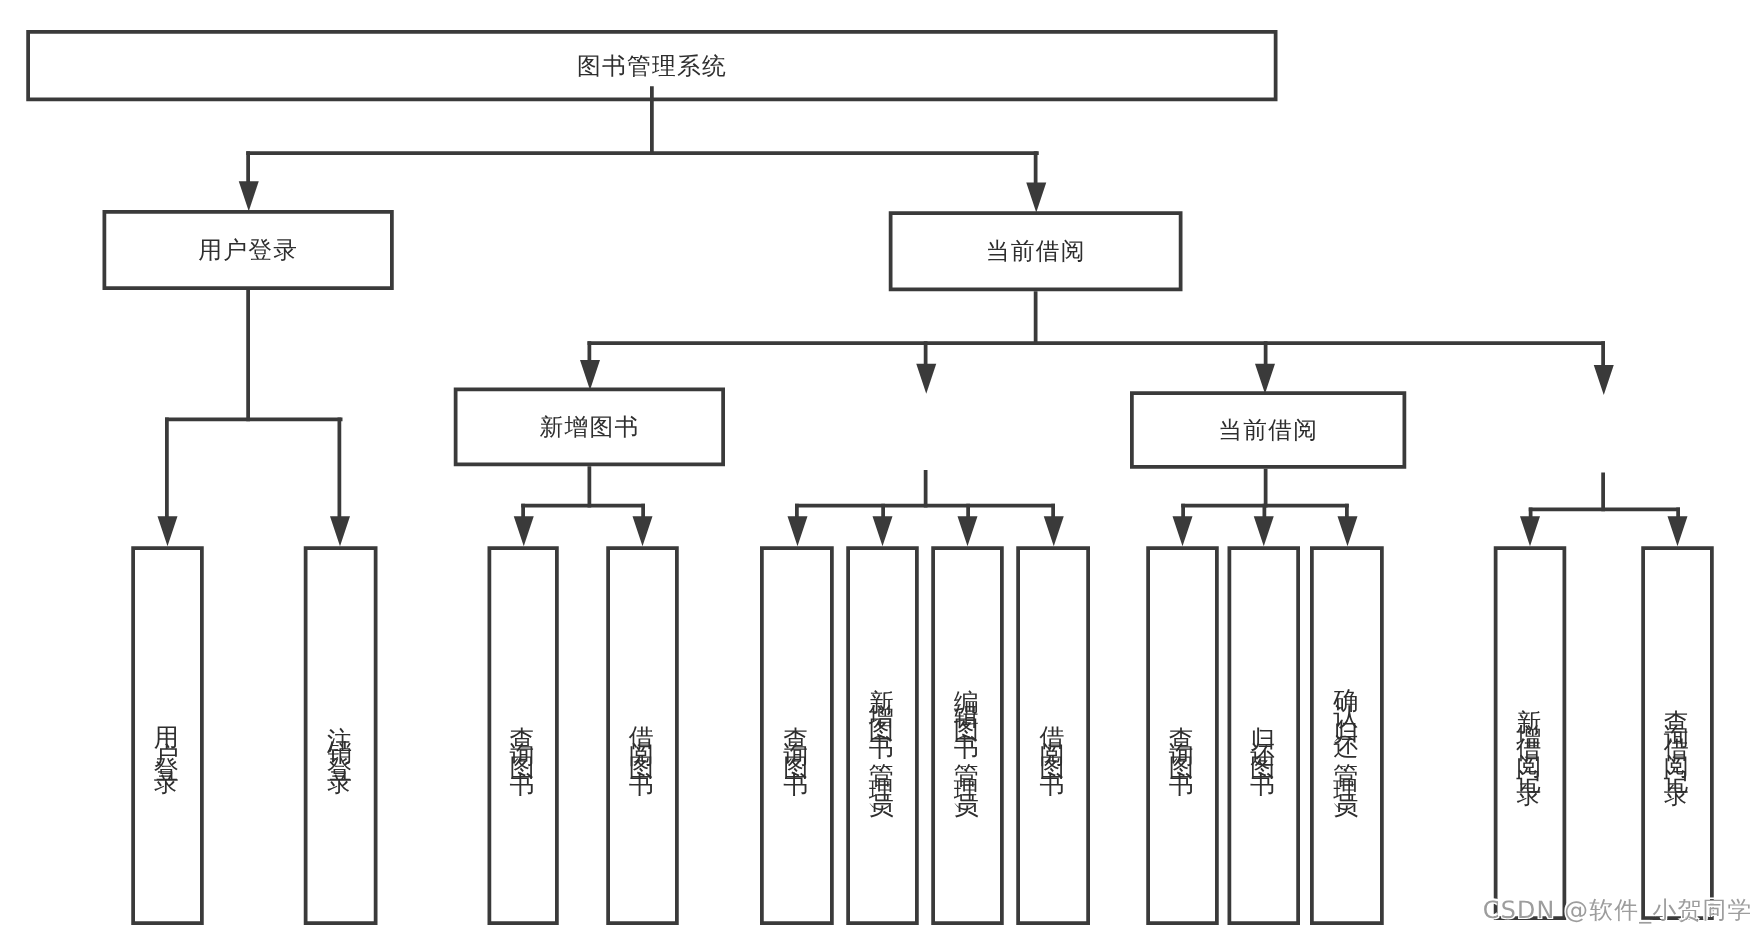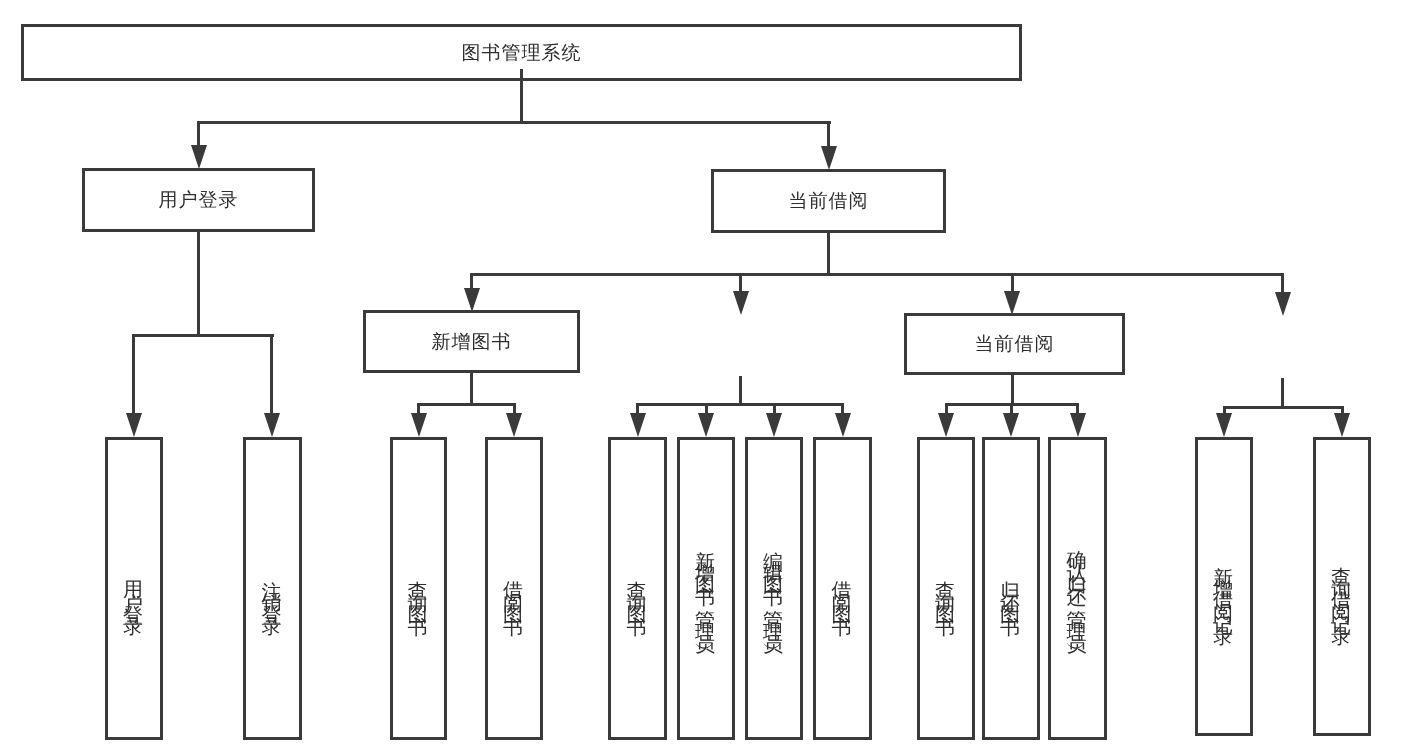--- a/index.html
+++ b/index.html
@@ -164,14 +164,15 @@
 
   <div>
     <div class="vl" style="left:1281px;top:378px;height:31px;"></div>
     <div class="hl" style="left:1223px;top:406px;width:121px;"></div>
     <div class="vl" style="left:1223px;top:406px;height:11px;"></div>
     <div class="arrow" style="left:1216px;top:413px;"></div>
     <div class="vl" style="left:1341px;top:406px;height:11px;"></div>
     <div class="arrow" style="left:1334px;top:413px;"></div>
   </div>
 
+  <div class="watermark">CSDN @软件_小贺同学</div>
 
 </div>
 
 </body></html>

